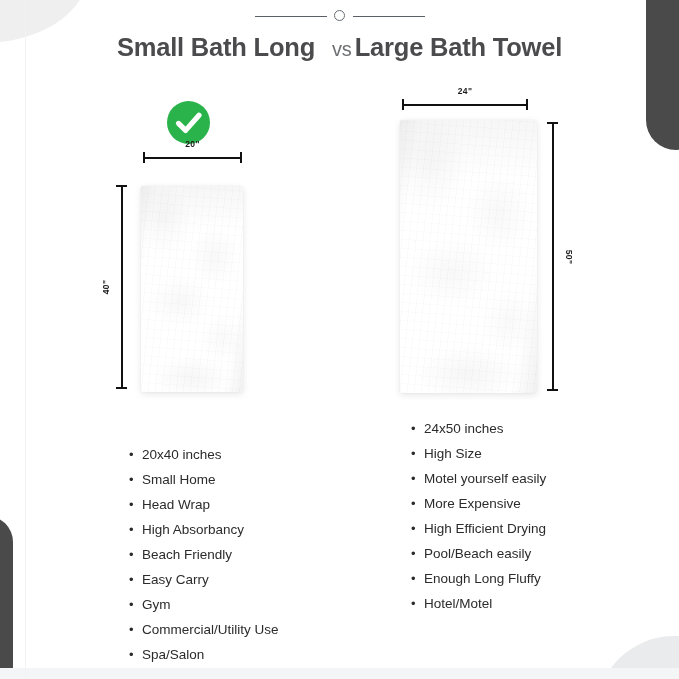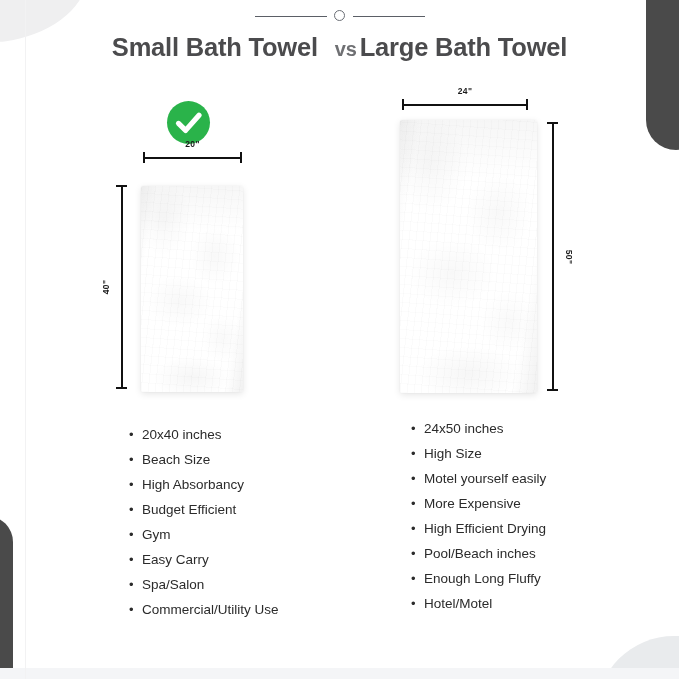--- a/index.html
+++ b/index.html
@@ -88,21 +88,21 @@
     width: 679px;
     text-align: center;
     font-size: 25.5px;
     font-weight: bold;
     color: #4b4b4d;
     letter-spacing: -0.2px;
     white-space: nowrap;
   }
   #page-title .title-vs {
     font-size: 20px;
-    font-weight: bold;
+    font-weight: normal;
     color: #6f7073;
     padding: 0 3px;
     margin-left: 14px;
   }
 
   
   #check-badge {
     position: absolute;
     left: 167px; top: 101px;
     width: 43px; height: 43px;
@@ -209,21 +209,21 @@
     line-height: 25px;
     white-space: nowrap;
   }
   .feature-list li::before {
     content: "\2022";
     position: absolute;
     left: 0; top: 0;
     color: #2b2b2b;
     font-size: 13px;
   }
-  #features-small { left: 129px; top: 422px; }
+  #features-small { left: 129px; top: 442px; }
   #features-large { left: 411px; top: 416px; }
 </style>
 </head>
 <body>
 
 <div id="canvas">
 
   <div class="corner-shape" id="corner-topleft-light"></div>
   <div class="corner-shape" id="corner-topright-dark"></div>
   <div class="corner-shape" id="corner-left-dark"></div>
@@ -231,21 +231,21 @@
   <div class="corner-shape" id="bottom-band"></div>
   <div class="corner-shape" id="left-edge-line"></div>
 
   <div id="header-rule">
     <div class="rule-seg rule-left"></div>
     <div class="rule-dot"></div>
     <div class="rule-seg rule-right"></div>
   </div>
 
   <div id="page-title">
-    <span>Small Bath Towel</span><span class="title-vs">vs</span><span>Large Bath Towel</span>
+    <span>Small Bath Long</span><span class="title-vs">vs</span><span>Large Bath Towel</span>
   </div>
 
   <div id="check-badge">
     <svg width="43" height="43" viewBox="0 0 43 43" aria-hidden="true">
       <path d="M11.5 22.4 L18.6 29.4 L32.0 14.2" fill="none" stroke="#ffffff" stroke-width="5.2" stroke-linecap="round" stroke-linejoin="round"></path>
     </svg>
   </div>
 
   <div class="towel" id="towel-small"></div>
   <div class="towel" id="towel-large"></div>
@@ -273,33 +273,34 @@
 
   <div class="dim-v" id="dim-50">
     <div class="dim-label">50"</div>
     <div class="cap cap-t"></div>
     <div class="dim-bar"></div>
     <div class="cap cap-b"></div>
   </div>
 
   <ul class="feature-list" id="features-small">
     <li>20x40 inches</li>
-    <li>Beach Size</li>
+    <li>Small Home</li>
+    <li>Head Wrap</li>
     <li>High Absorbancy</li>
-    <li>Budget Efficient</li>
+    <li>Beach Friendly</li>
+    <li>Easy Carry</li>
     <li>Gym</li>
-    <li>Easy Carry</li>
+    <li>Commercial/Utility Use</li>
     <li>Spa/Salon</li>
-    <li>Commercial/Utility Use</li>
   </ul>
 
   <ul class="feature-list" id="features-large">
     <li>24x50 inches</li>
     <li>High Size</li>
     <li>Motel yourself easily</li>
     <li>More Expensive</li>
     <li>High Efficient Drying</li>
-    <li>Pool/Beach inches</li>
+    <li>Pool/Beach easily</li>
     <li>Enough Long Fluffy</li>
     <li>Hotel/Motel</li>
   </ul>
 
 </div>
 
 </body></html>

